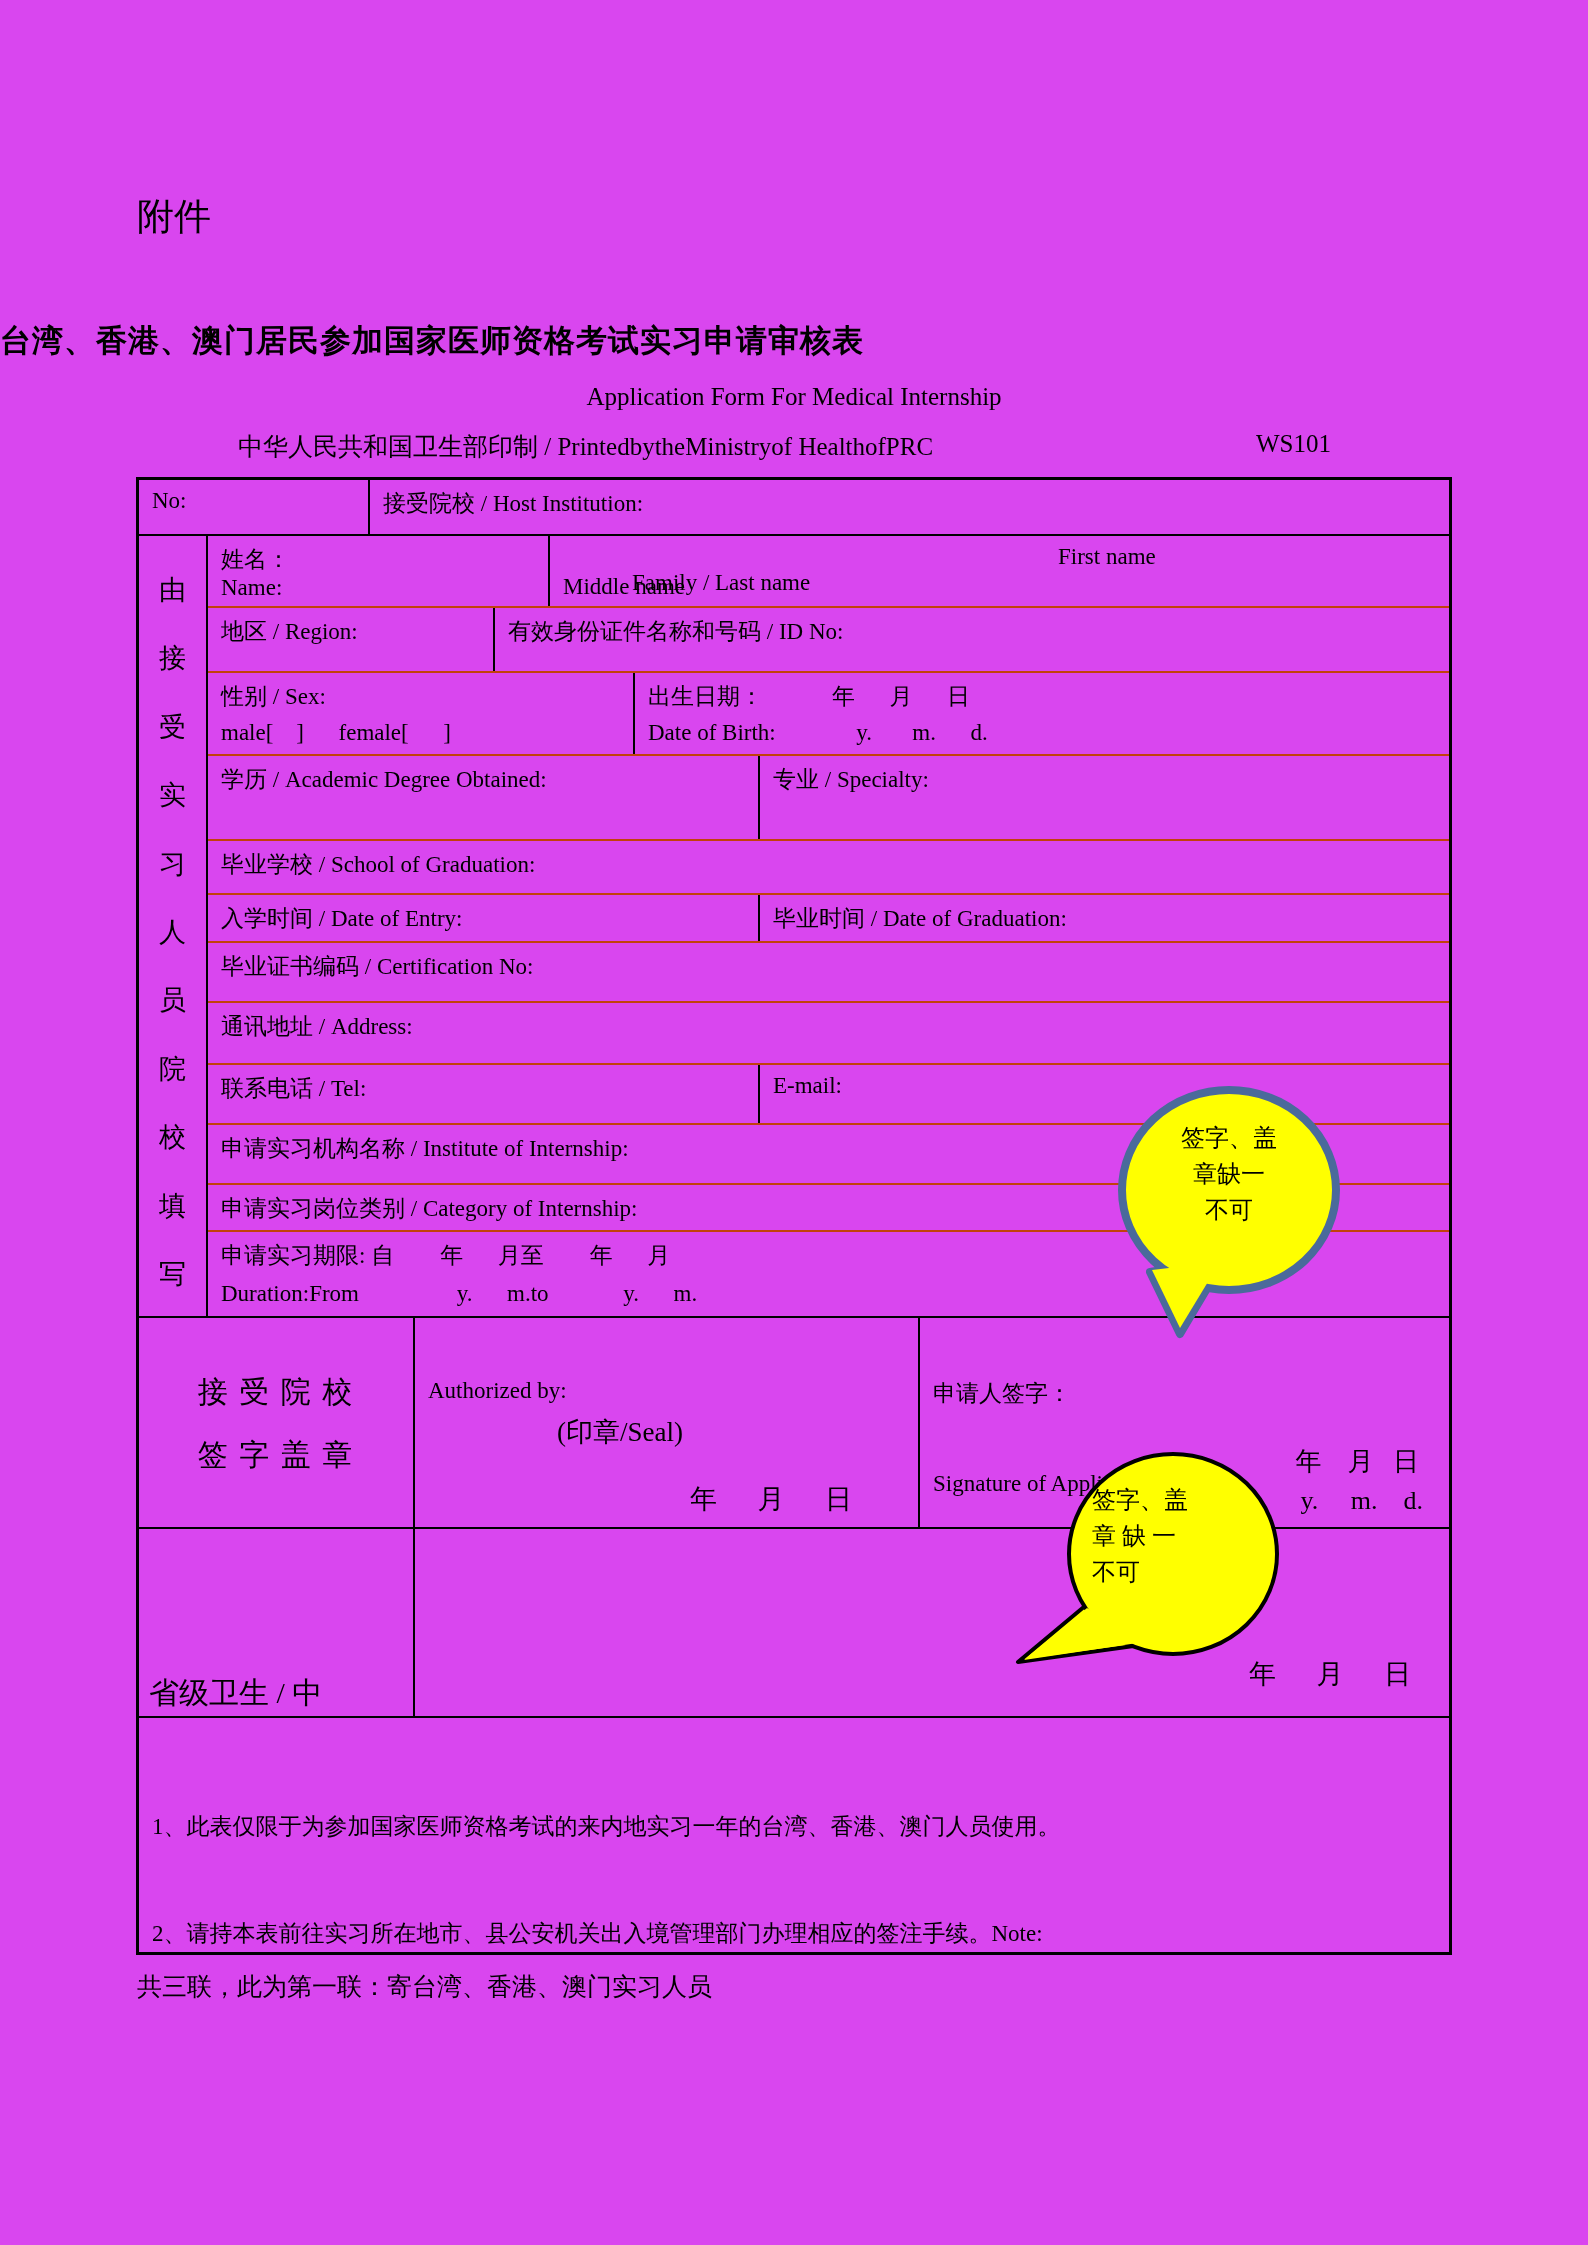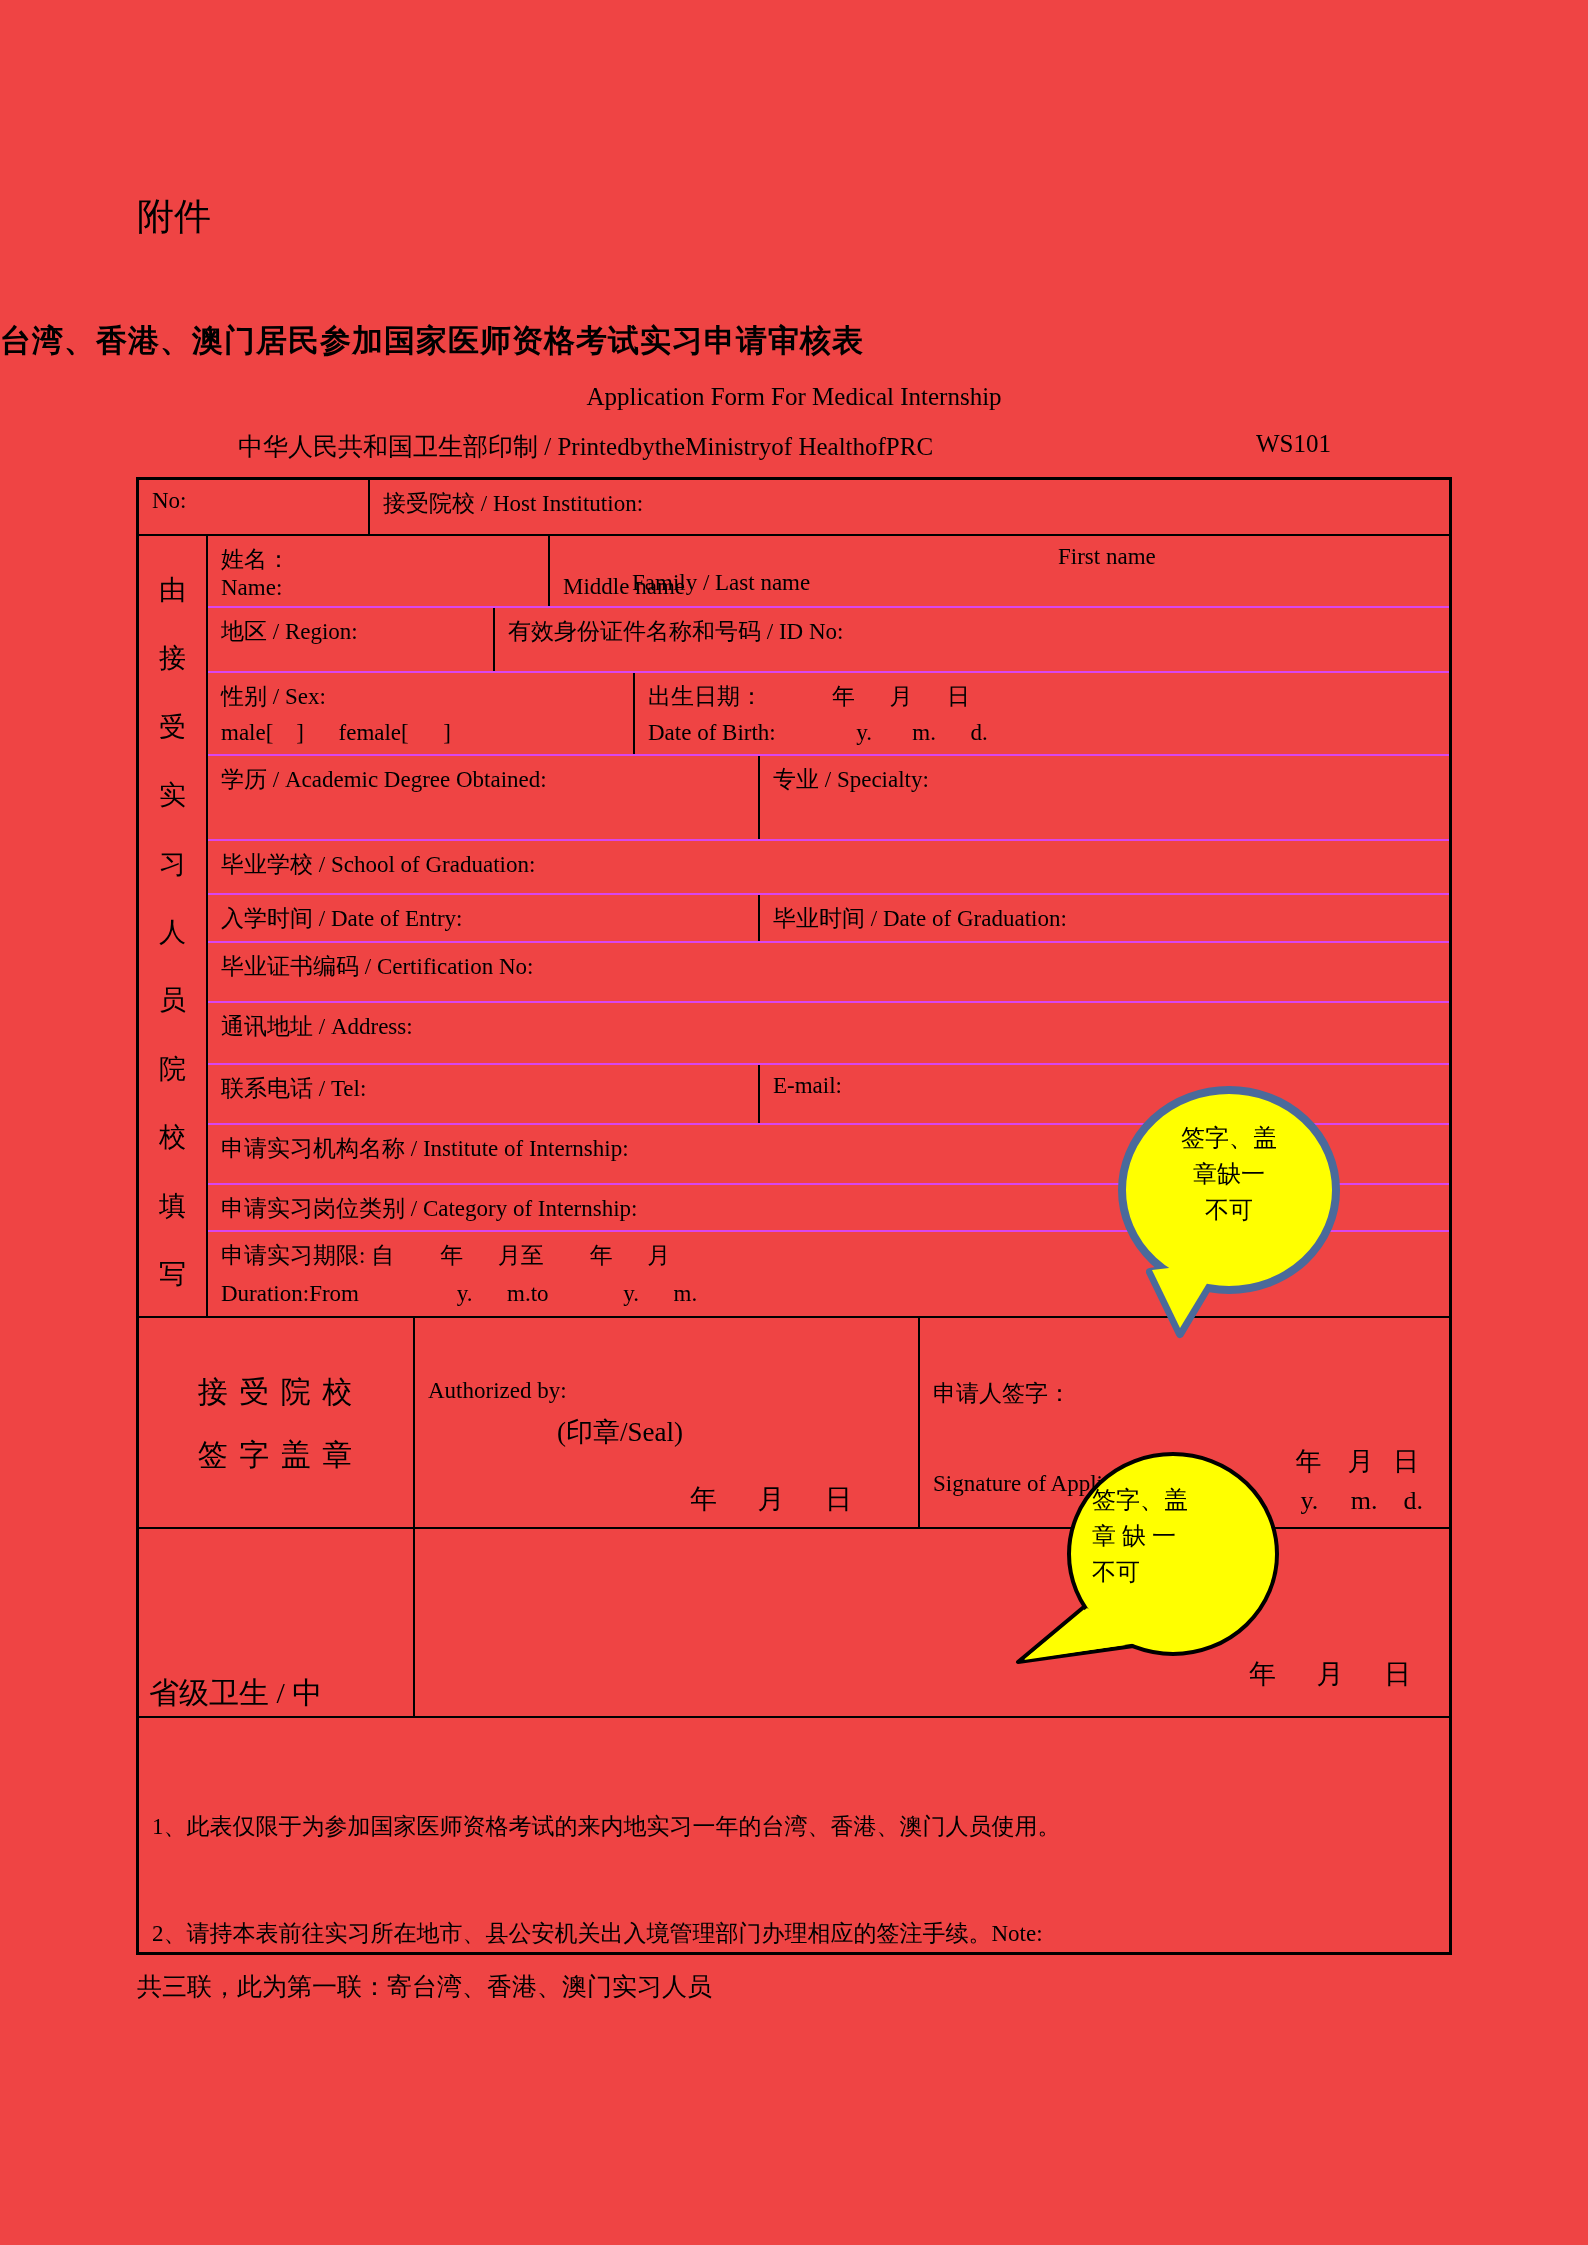--- a/index.html
+++ b/index.html
@@ -1,18 +1,18 @@
 <!DOCTYPE html>
 <html><head>
 <meta charset="utf-8">
 <style>
   html,body { margin:0; padding:0; background:#888; }
   .page {
     position:relative; width:1588px; height:2245px; margin:0 auto;
-    background:#ef4444; color:#000;
+    background:#d946ef; color:#000;
     font-family:"Liberation Serif","DejaVu Serif",serif;
     overflow:hidden;
   }
   .abs { position:absolute; }
   .attachment { left:137px; top:192px; font-size:37px; font-family:"Liberation Sans","DejaVu Sans",sans-serif; }
   .title { left:0; right:0; top:320px; text-align:left; font-size:31px; font-weight:bold;
            font-family:"Liberation Sans","DejaVu Sans",sans-serif; letter-spacing:1px; }
   .subtitle { left:0; right:0; top:383px; text-align:center; font-size:25px; }
   .printline { left:238px; top:430px; font-size:25px; }
   .formcode { left:1256px; top:430px; font-size:25px; }
@@ -23,21 +23,21 @@
   .form-table * { box-sizing:border-box; }
   .tr { display:flex; border-top:2px solid #000; }
   .tr:first-child { border-top:none; }
   .td { padding:8px 13px; white-space:pre-wrap; overflow:hidden; }
   .td + .td { border-left:2px solid #000; }
 
   .strip { width:69px; border-right:2px solid #000; display:flex; flex-direction:column;
            justify-content:space-between; align-items:center; padding:36px 0 24px 0;
            font-size:27px; }
   .main { flex:1; display:flex; flex-direction:column; }
-  .mrow { display:flex; border-top:2px solid #d946ef; }
+  .mrow { display:flex; border-top:2px solid #c2410c; }
   .mrow:first-child { border-top:none; }
   .two-line { display:flex; flex-direction:column; justify-content:space-between; }
 
   .sig-label { display:flex; flex-direction:column; justify-content:center; align-items:center;
                font-size:30px; line-height:2.1; letter-spacing:2px; }
   .prov-label { font-size:30px; line-height:1.95; padding-top:18px; padding-left:10px; }
   .remark-label { display:flex; align-items:center; justify-content:center; font-size:30px; letter-spacing:4px; }
   .remark-body { font-size:23px; line-height:1.55; padding-top:20px; }
 
   .bubble-svg { left:0; top:0; width:1588px; height:2245px; pointer-events:none; }

